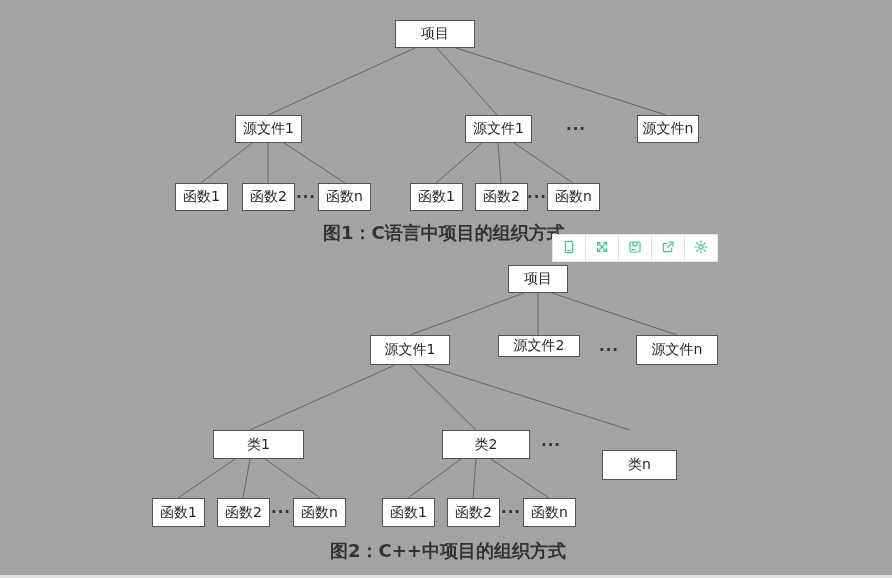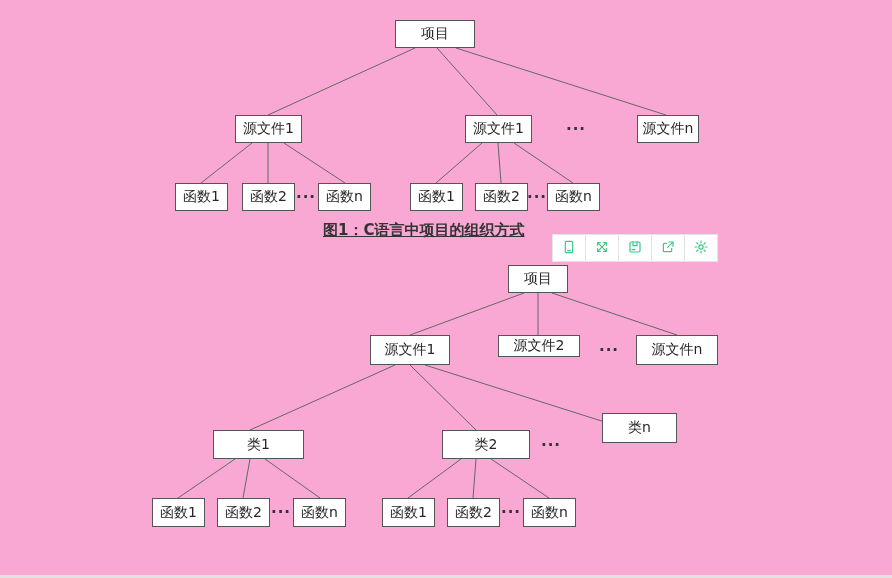--- a/index.html
+++ b/index.html
@@ -1,31 +1,31 @@
 <!DOCTYPE html>
 <html><head>
 <meta charset="utf-8">
 <style>
   html,body { margin:0; padding:0; background:#fff; }
   .canvas {
-    position:relative; width:892px; height:578px; background:#f9a8d4;
+    position:relative; width:892px; height:578px; background:#a3a3a3;
     font-family:"DejaVu Sans","Liberation Sans",sans-serif; overflow:hidden;
   }
   svg.lines { position:absolute; left:0; top:0; }
   .node {
     position:absolute; box-sizing:border-box;
     border:1px solid #545454; background:#ffffff;
     display:flex; align-items:center; justify-content:center;
     font-size:14px; color:#262626; white-space:nowrap;
   }
   .dots {
     position:absolute; transform:translate(-50%,-50%);
     font-weight:700; font-size:15px; color:#333; letter-spacing:1px;
   }
-  .caption { position:absolute; font-size:15px; font-weight:600; color:#333;text-decoration:underline; }
+  .caption { position:absolute; font-size:18px; font-weight:600; color:#333; }
   .toolbar { position:absolute; left:552px; top:234px; display:flex; }
   .tb-btn {
     width:34px; height:28px; box-sizing:border-box; margin-left:-1px;
     border:1px solid #e4e4e4; background:#ffffff; padding:0;
     display:flex; align-items:center; justify-content:center; cursor:pointer;
   }
   .tb-btn:first-child { margin-left:0; }
   .tb-btn svg {
     width:16px; height:16px; stroke:#3cc68a; fill:none;
     stroke-width:1.8; stroke-linecap:round; stroke-linejoin:round;
@@ -141,27 +141,28 @@
   <div class="node" style="left:508px;top:265px;width:60px;height:28px">项目</div>
 
   <div class="node" style="left:370px;top:335px;width:80px;height:30px">源文件1</div>
   <div class="node" style="left:498px;top:335px;width:82px;height:22px">源文件2</div>
   <div class="dots" style="left:609px;top:350px">···</div>
   <div class="node" style="left:636px;top:335px;width:82px;height:30px">源文件n</div>
 
   <div class="node" style="left:213px;top:430px;width:91px;height:29px">类1</div>
   <div class="node" style="left:442px;top:430px;width:88px;height:29px">类2</div>
   <div class="dots" style="left:551px;top:445px">···</div>
-  <div class="node" style="left:602px;top:413px;width:75px;height:30px">类n</div>
+  <div class="node" style="left:602px;top:450px;width:75px;height:30px">类n</div>
 
   <div class="node" style="left:152px;top:498px;width:53px;height:29px">函数1</div>
   <div class="node" style="left:217px;top:498px;width:53px;height:29px">函数2</div>
   <div class="dots" style="left:281px;top:512px">···</div>
   <div class="node" style="left:293px;top:498px;width:53px;height:29px">函数n</div>
 
   <div class="node" style="left:382px;top:498px;width:53px;height:29px">函数1</div>
   <div class="node" style="left:447px;top:498px;width:53px;height:29px">函数2</div>
   <div class="dots" style="left:511px;top:512px">···</div>
   <div class="node" style="left:523px;top:498px;width:53px;height:29px">函数n</div>
 
+  <div class="caption" style="left:330px;top:539px">图2：C++中项目的组织方式</div>
 
   <div class="divider"></div>
 </div>
 
 </body></html>

